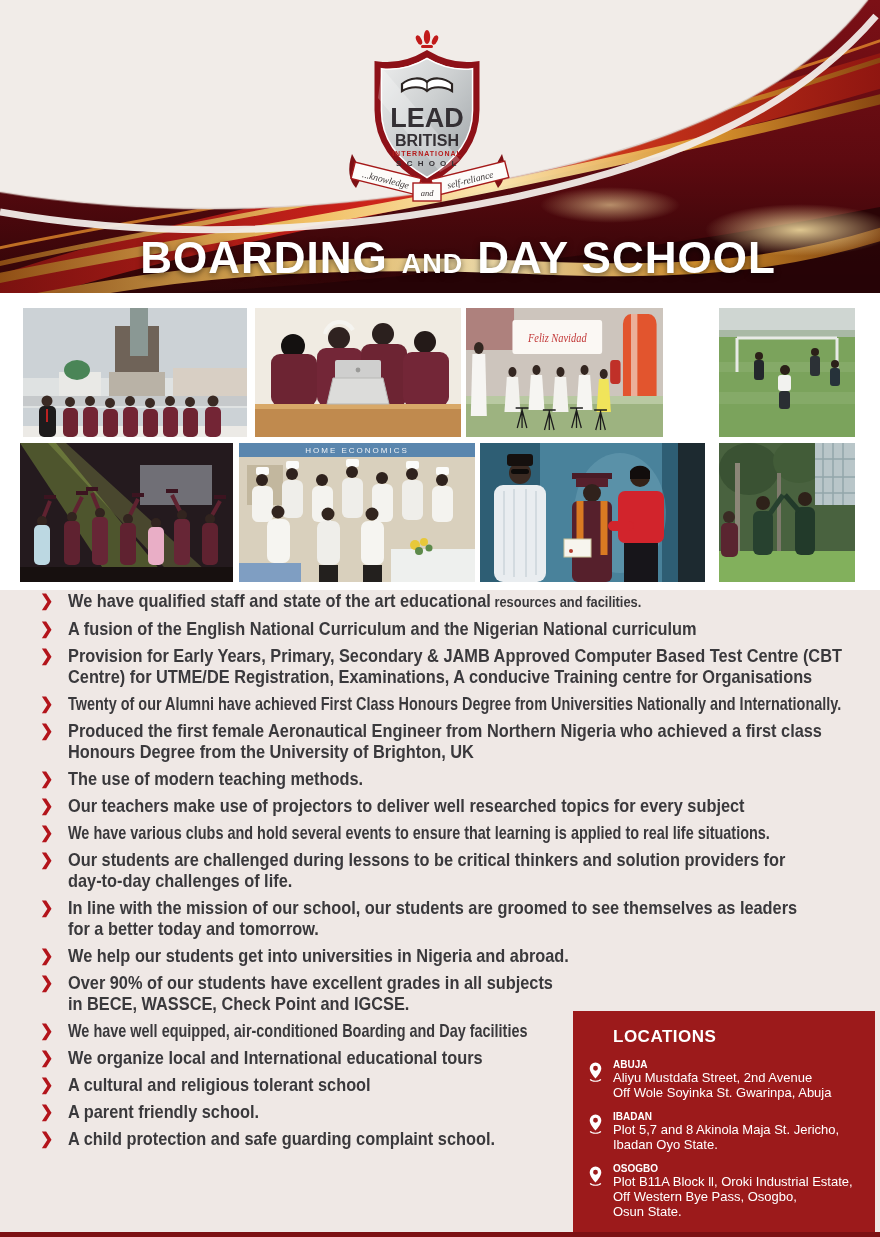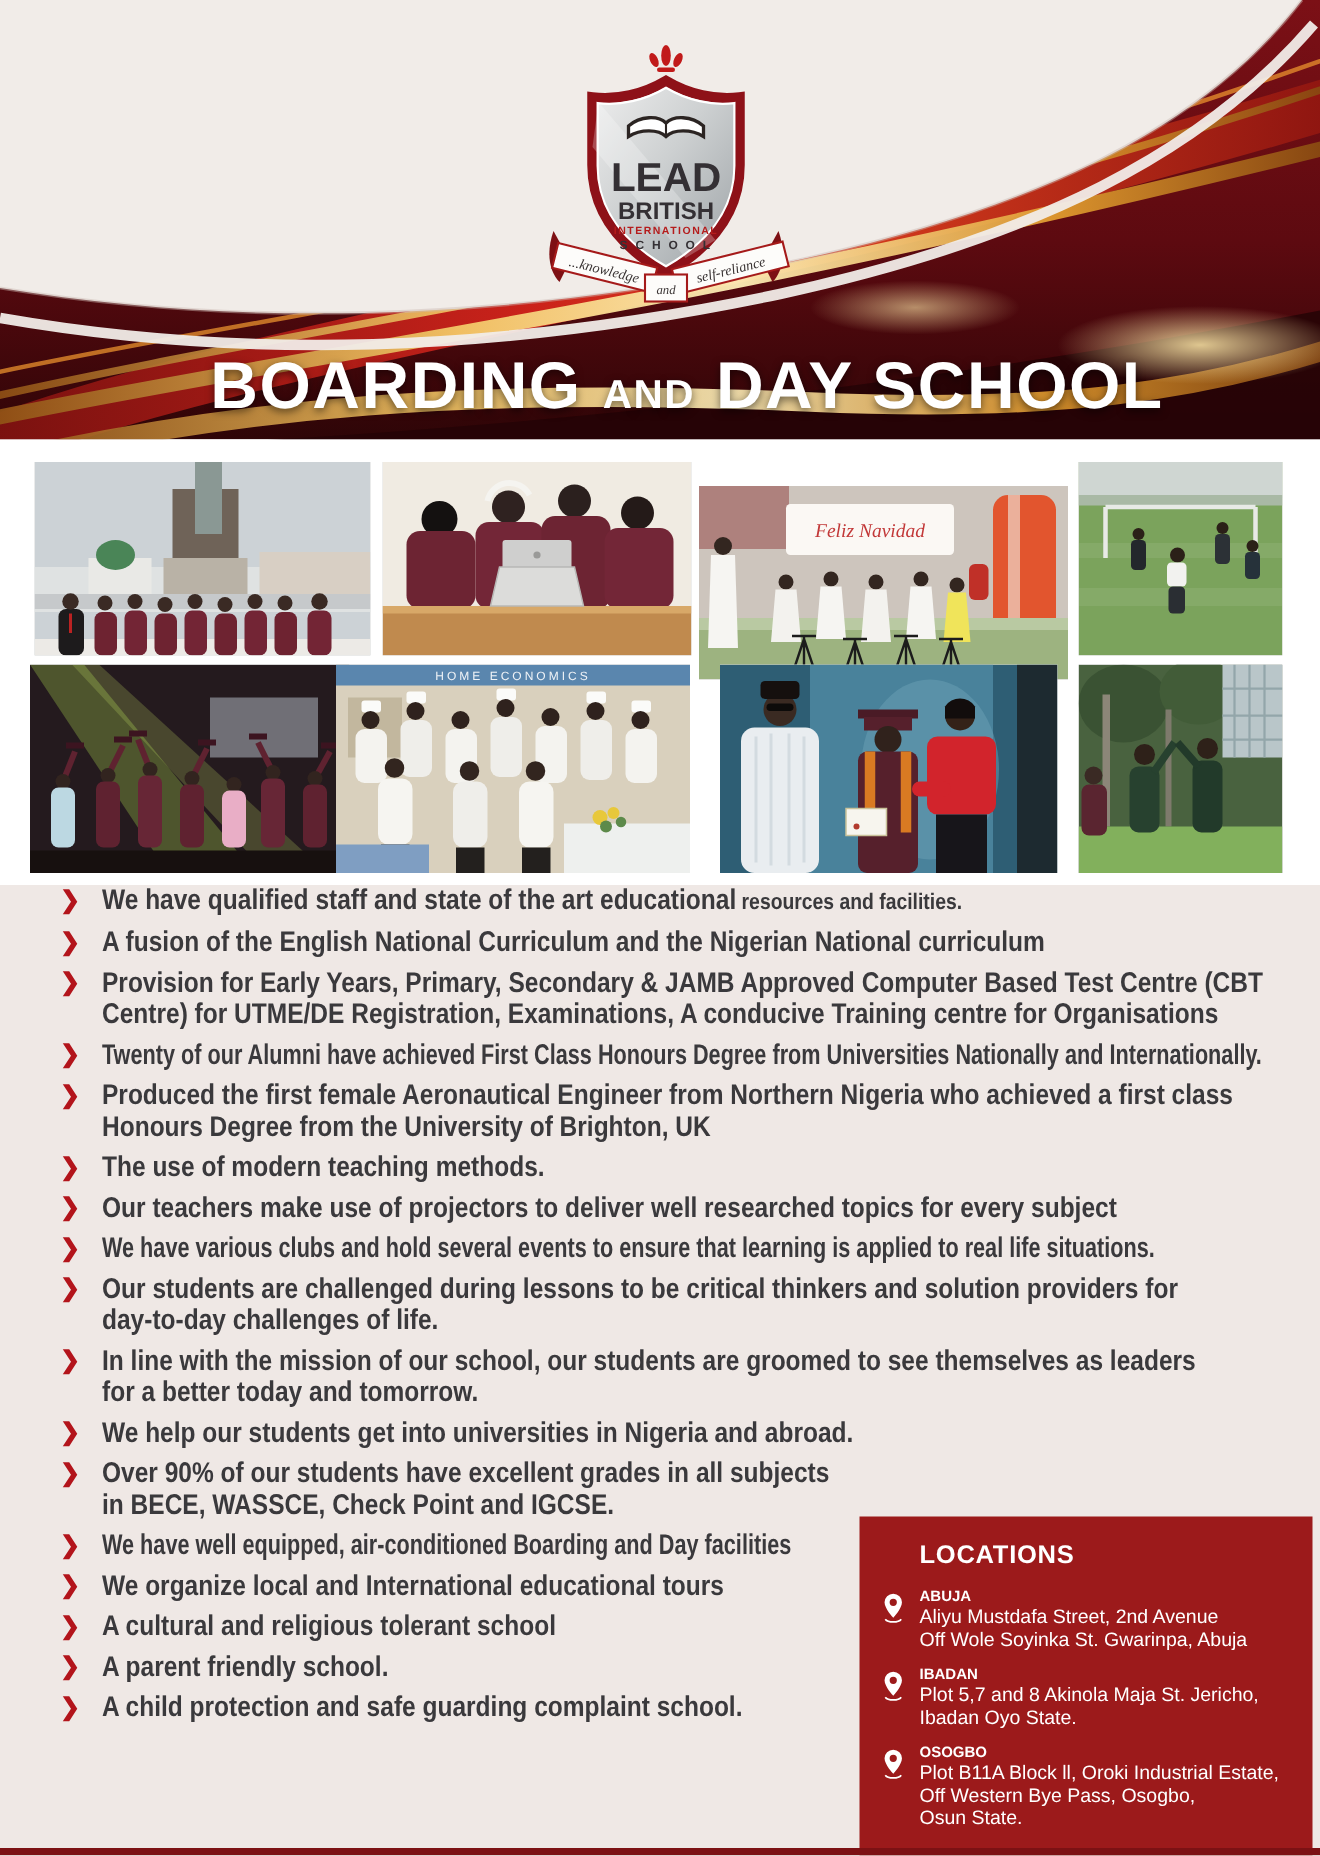--- a/index.html
+++ b/index.html
@@ -1,36 +1,36 @@
 <!DOCTYPE html>
 <html><head>
 <meta charset="utf-8">
 <style>
   html,body{margin:0;padding:0;background:#e8e4e1;font-family:"Liberation Sans",sans-serif;}
   .page{position:relative;width:880px;height:1237px;margin:0 auto;background:#ffffff;overflow:hidden;}
 
   
   .banner{position:relative;width:880px;height:293px;}
   .banner svg.bg{position:absolute;inset:0;display:block;}
-  .logo{position:absolute;left:359px;top:28px;width:170px;height:178px;}
+  .logo{position:absolute;left:342px;top:28px;width:170px;height:178px;}
   .logo svg{display:block;width:100%;height:100%;}
   .banner-title{position:absolute;left:0;right:0;bottom:10px;display:flex;justify-content:center;align-items:baseline;gap:14px;margin:0;color:#fff;text-shadow:0 2px 6px rgba(0,0,0,.55);font-weight:bold;padding-left:36px;}
   .banner-title .big{font-size:44px;letter-spacing:1px;}
   .banner-title .mid{font-size:27px;letter-spacing:1px;}
 
   
   .gallery{position:relative;width:880px;height:297px;background:#ffffff;}
   .photo{position:absolute;overflow:hidden;background:#ddd;}
   .photo svg{display:block;width:100%;height:100%;}
   .ph1{left:23px; top:15px; width:224px;height:129px;}
   .ph2{left:255px;top:15px; width:206px;height:129px;}
-  .ph3{left:466px;top:31px; width:246px;height:129px;}
+  .ph3{left:466px;top:15px; width:197px;height:129px;}
   .ph4{left:719px;top:15px; width:136px;height:129px;}
   .ph5{left:20px; top:150px;width:213px;height:139px;}
-  .ph6{left:224px;top:150px;width:236px;height:139px;}
+  .ph6{left:239px;top:150px;width:236px;height:139px;}
   .ph7{left:480px;top:150px;width:225px;height:139px;}
   .ph8{left:719px;top:150px;width:136px;height:139px;}
 
   
   .main{position:relative;width:880px;height:642px;background:#efe8e5;}
   .main h2{margin:0 0 10px 40px;padding-top:12px;font-family:"DejaVu Serif",serif;font-weight:bold;font-size:29px;letter-spacing:-.5px;color:#9c151b;}
   .bullets{margin-left:40px;}
   .bullet{display:flex;gap:8px;margin-bottom:6px;align-items:flex-start;}
   .arrow{flex:0 0 20px;color:#b3141b;font-weight:bold;font-size:16px;line-height:21px;}
   .btext{display:inline-block;white-space:nowrap;transform:scaleX(.86);transform-origin:left top;font-size:19px;font-weight:bold;line-height:21px;color:#3a393c;}

